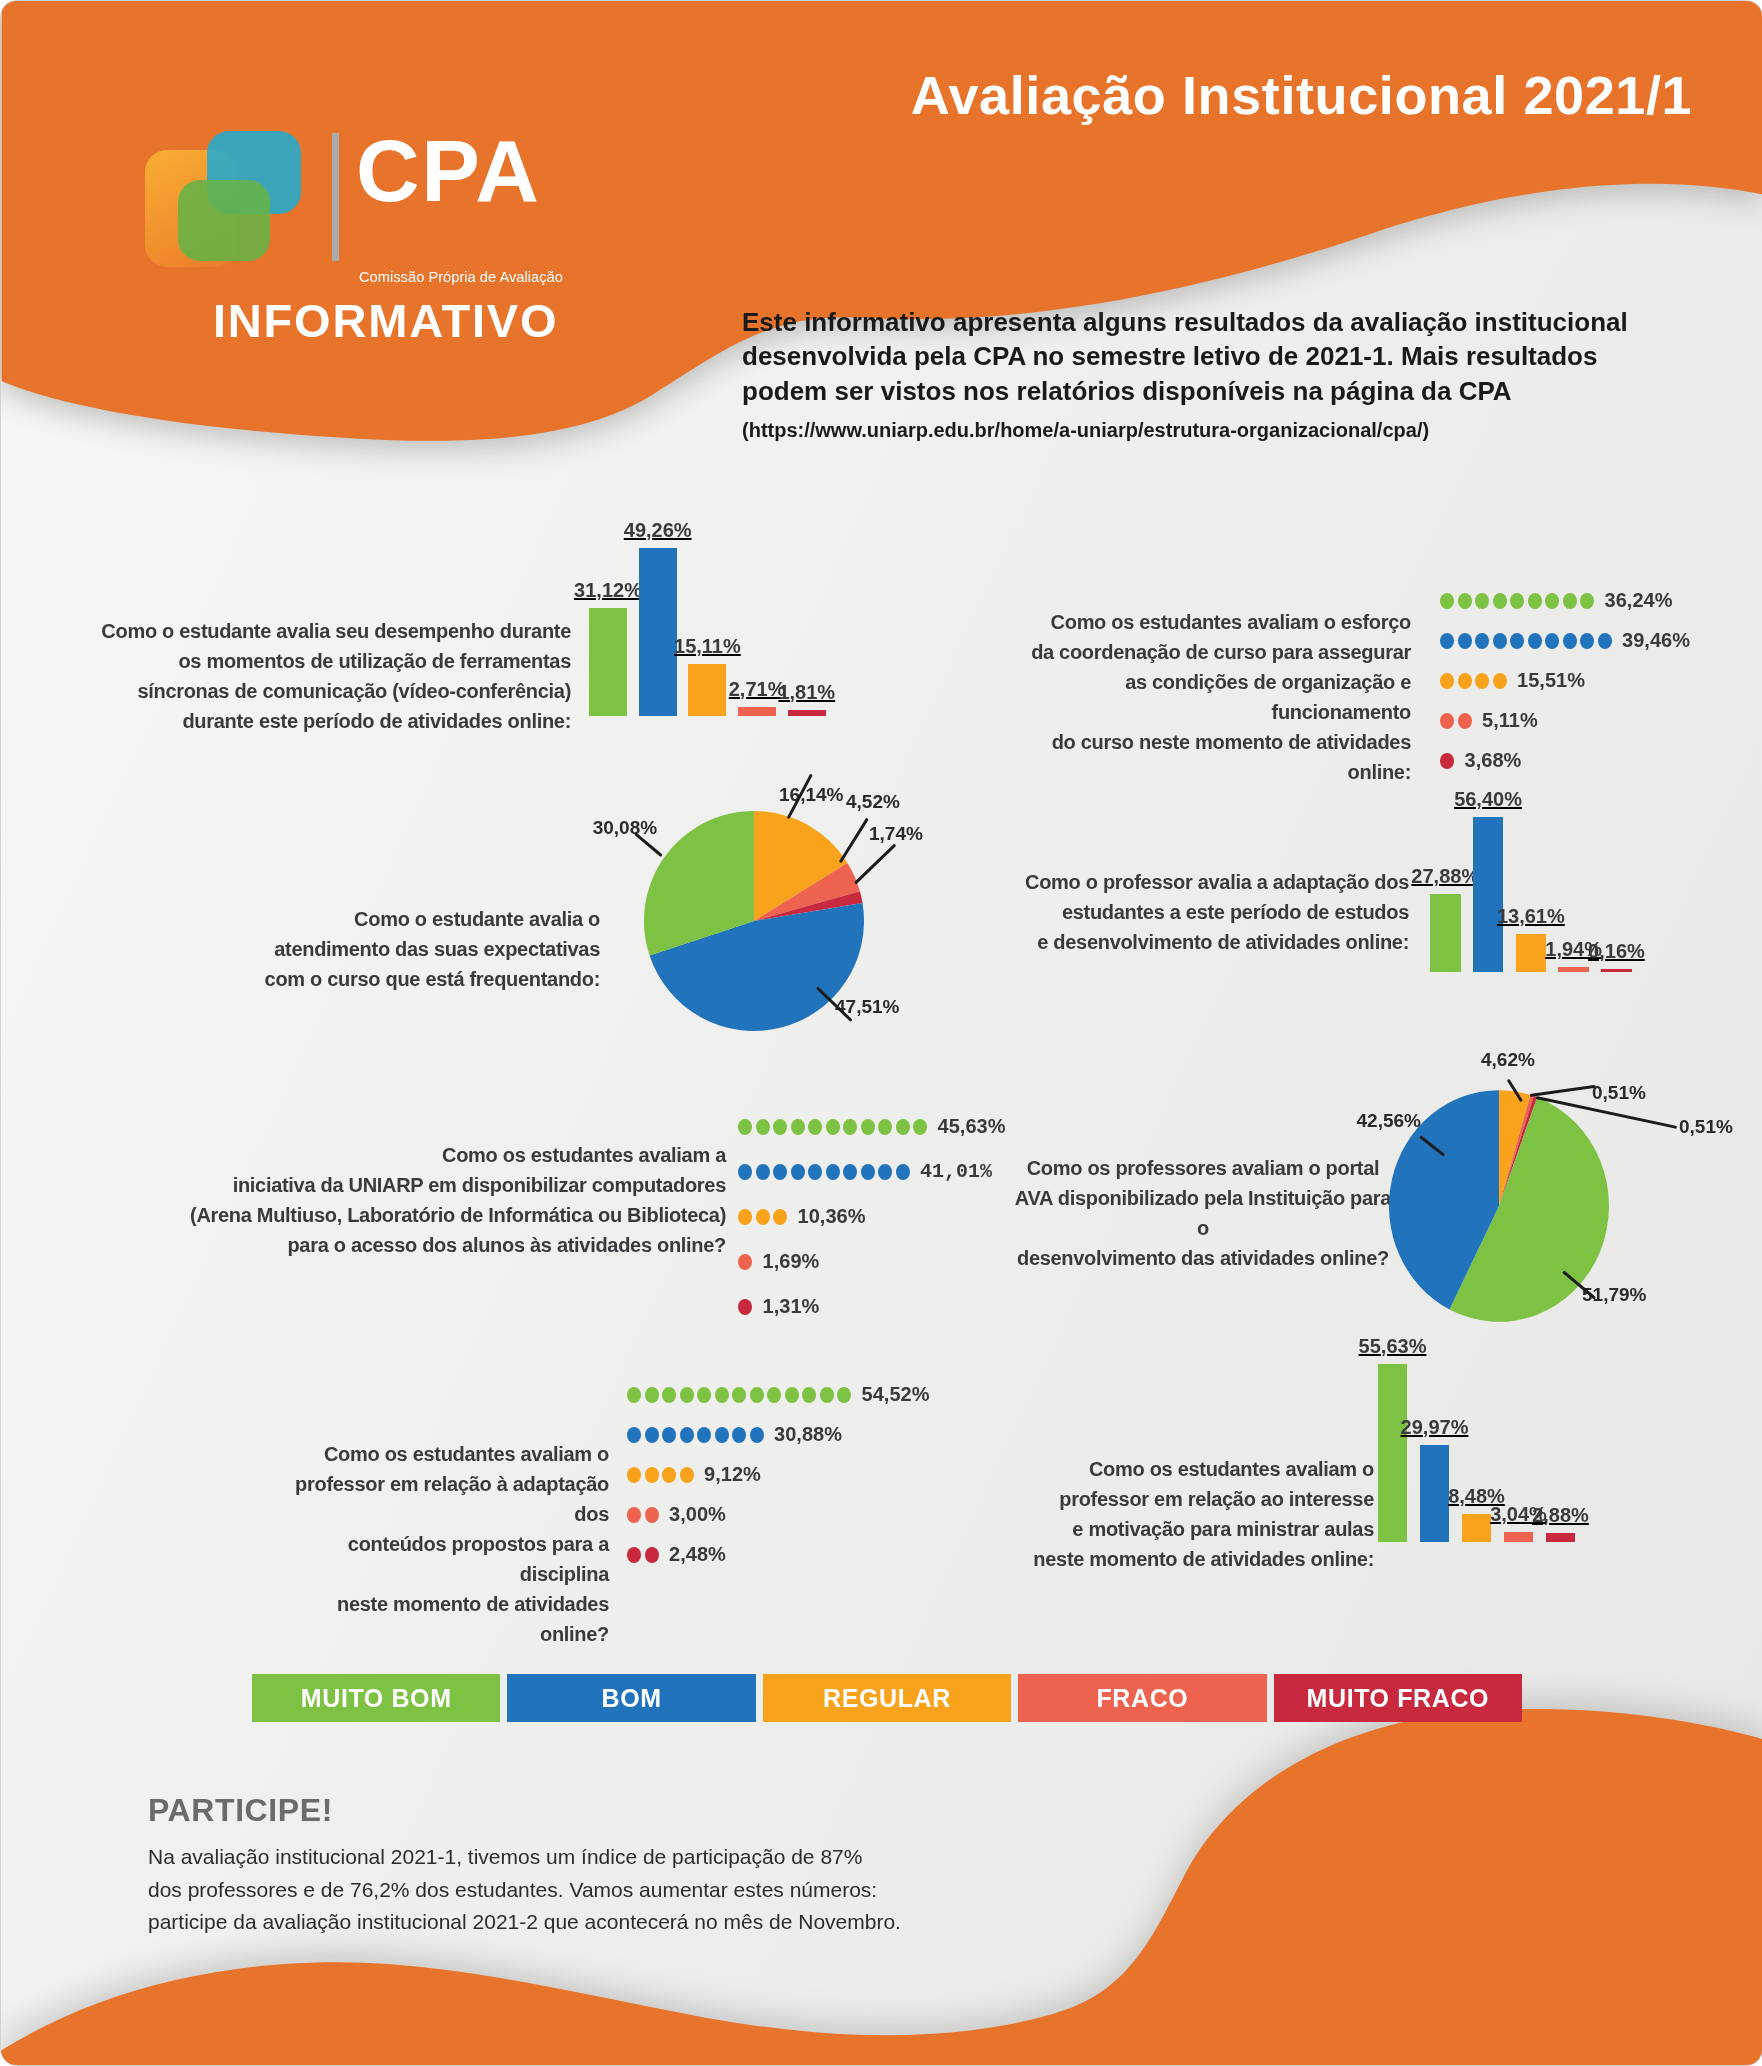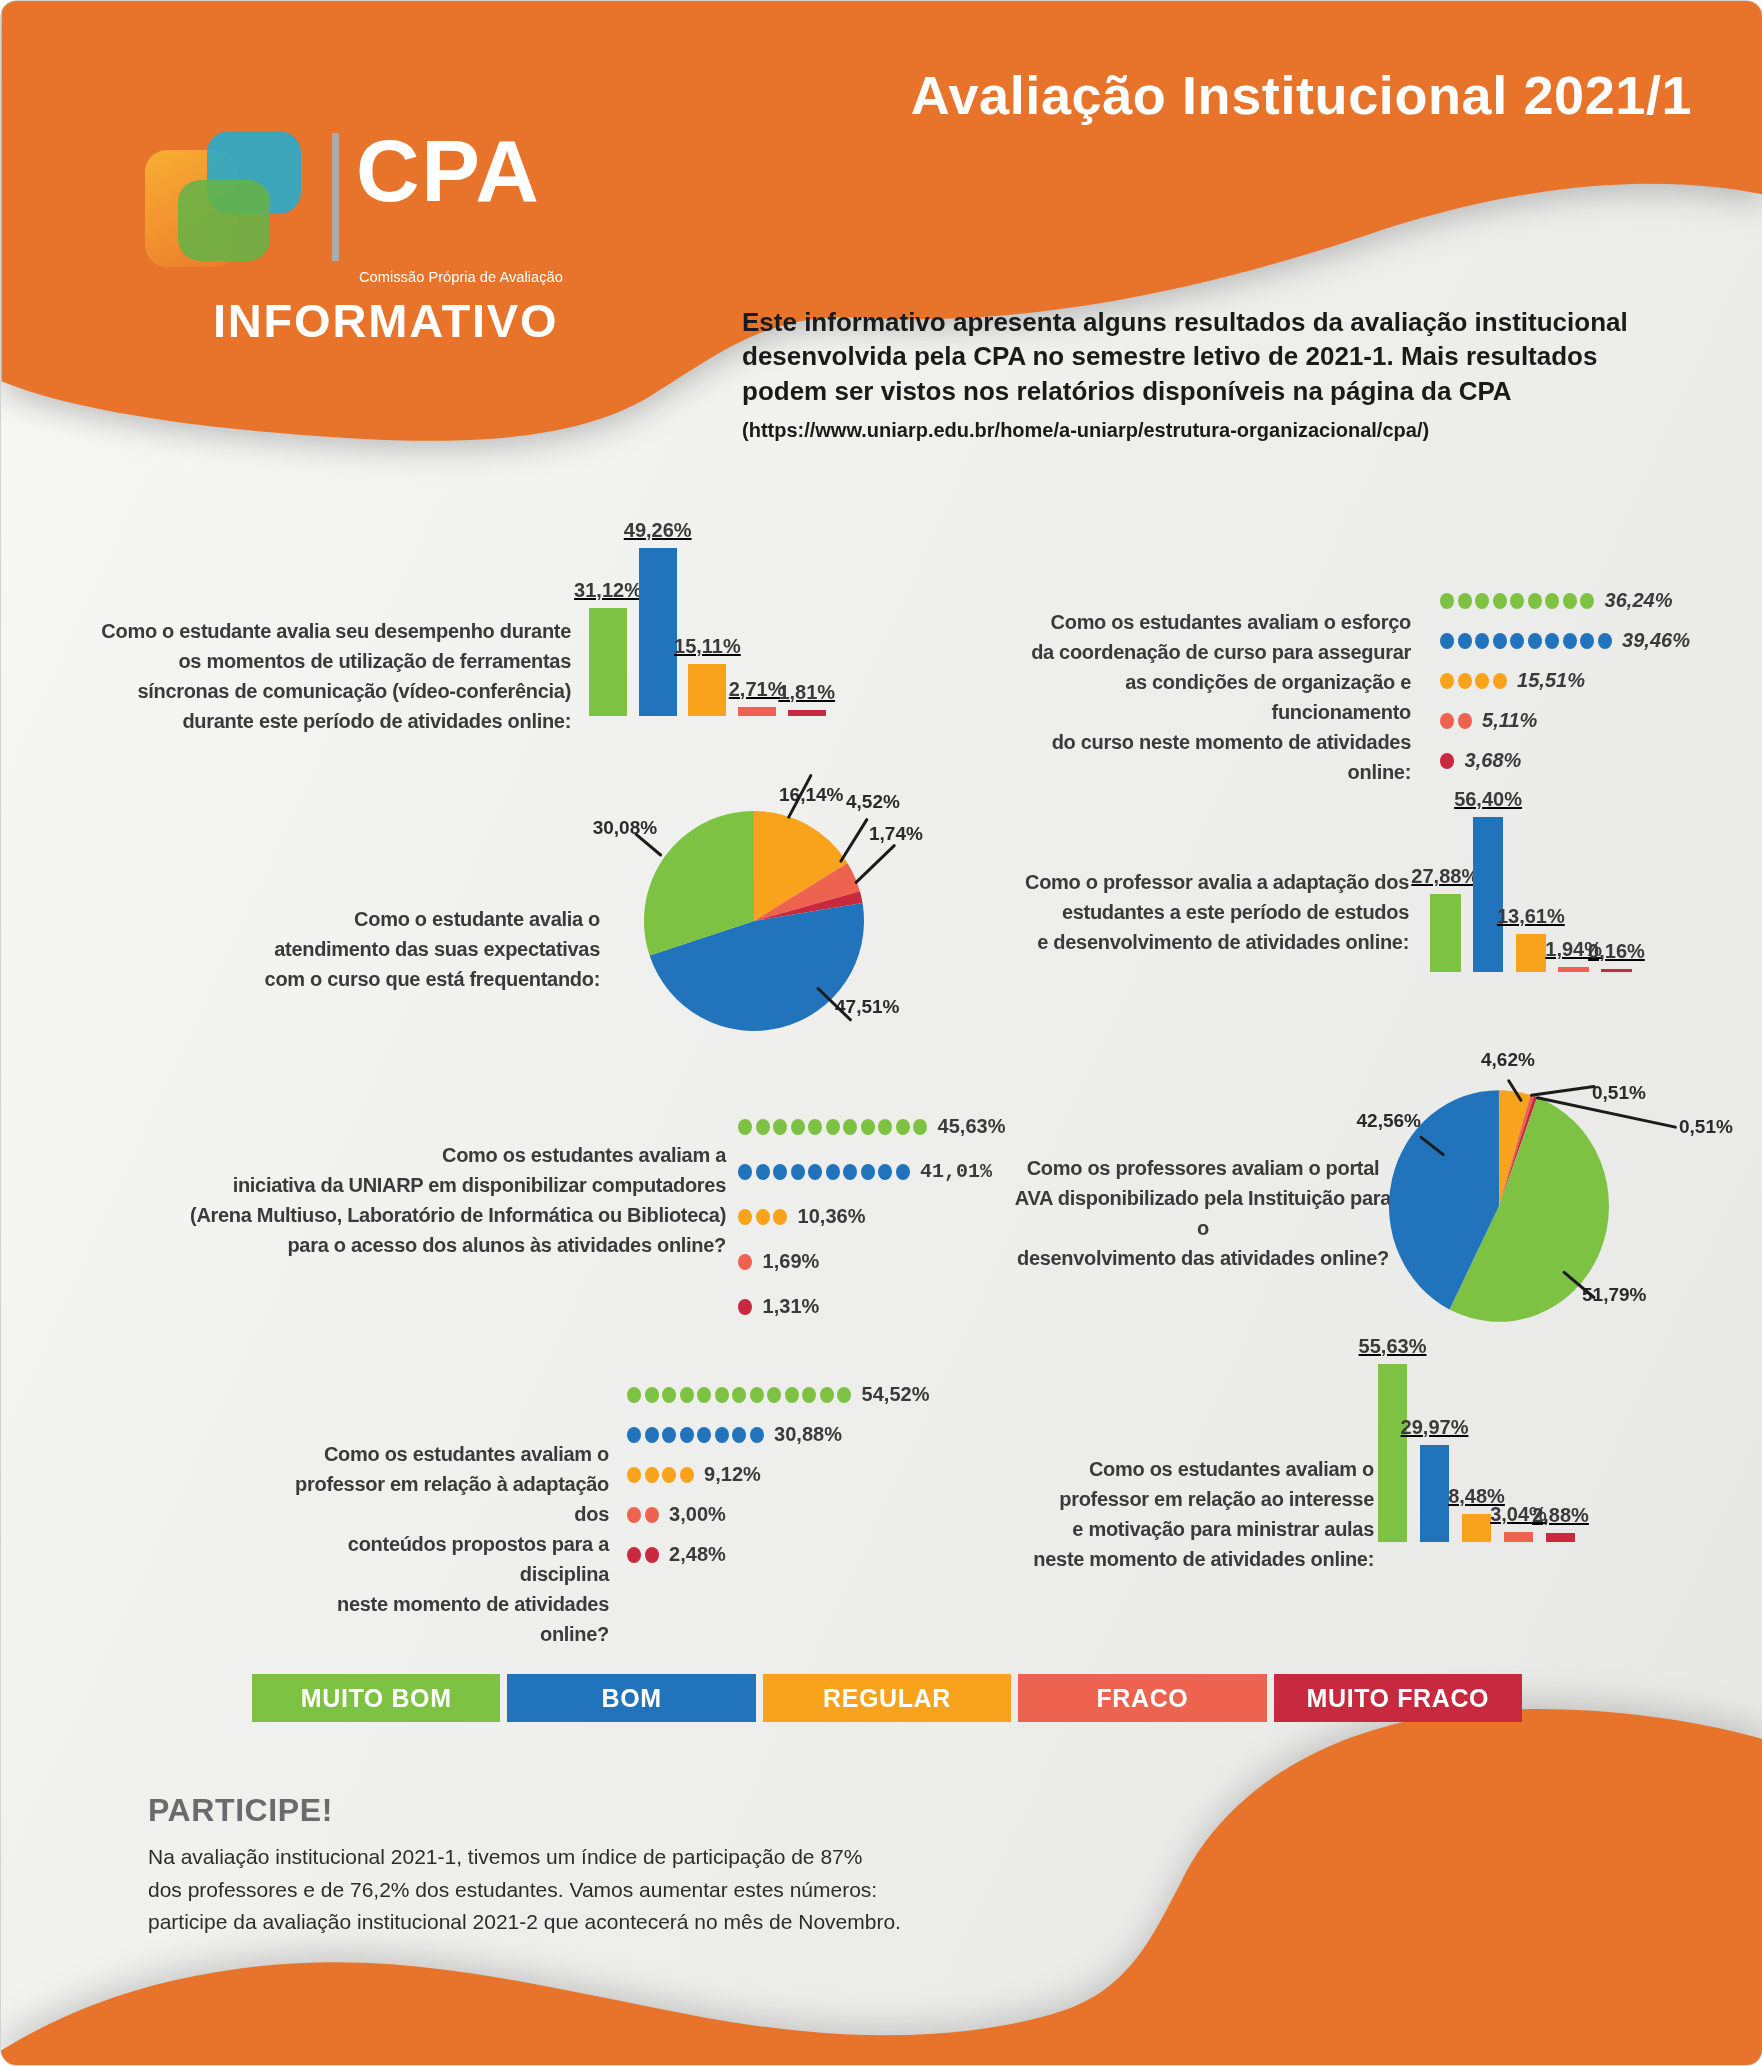--- a/index.html
+++ b/index.html
@@ -116,21 +116,21 @@
       <div class="bar-col">
         <div class="value-label">1,81%</div>
         <div class="bar" style="background: rgb(200, 41, 62); height: 6.5px;"></div>
       </div>
     </div>
 
   <div class="abs question" style="left:1005px;top:606px;width:405px;">Como os estudantes avaliam o esforço
 da coordenação de curso para assegurar
 as condições de organização e funcionamento
 do curso neste momento de atividades online:</div>
-  <div class="abs dot-chart" style="left:1439px;top:588px;font-style:italic;">
+  <div class="abs dot-chart" style="left:1439px;top:588px;">
       <div class="dot-row">
         <div class="dots">
           <span class="dot" style="background: rgb(125, 194, 66);"></span>
           <span class="dot" style="background: rgb(125, 194, 66);"></span>
           <span class="dot" style="background: rgb(125, 194, 66);"></span>
           <span class="dot" style="background: rgb(125, 194, 66);"></span>
           <span class="dot" style="background: rgb(125, 194, 66);"></span>
           <span class="dot" style="background: rgb(125, 194, 66);"></span>
           <span class="dot" style="background: rgb(125, 194, 66);"></span>
           <span class="dot" style="background: rgb(125, 194, 66);"></span>

